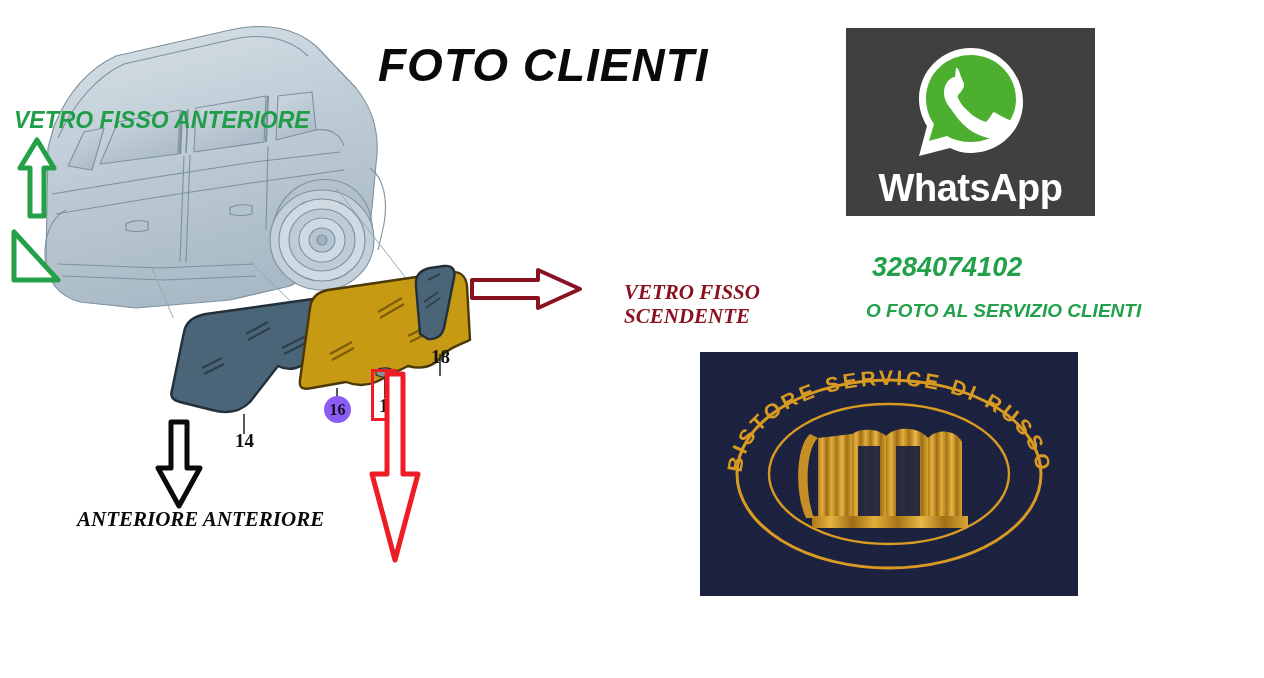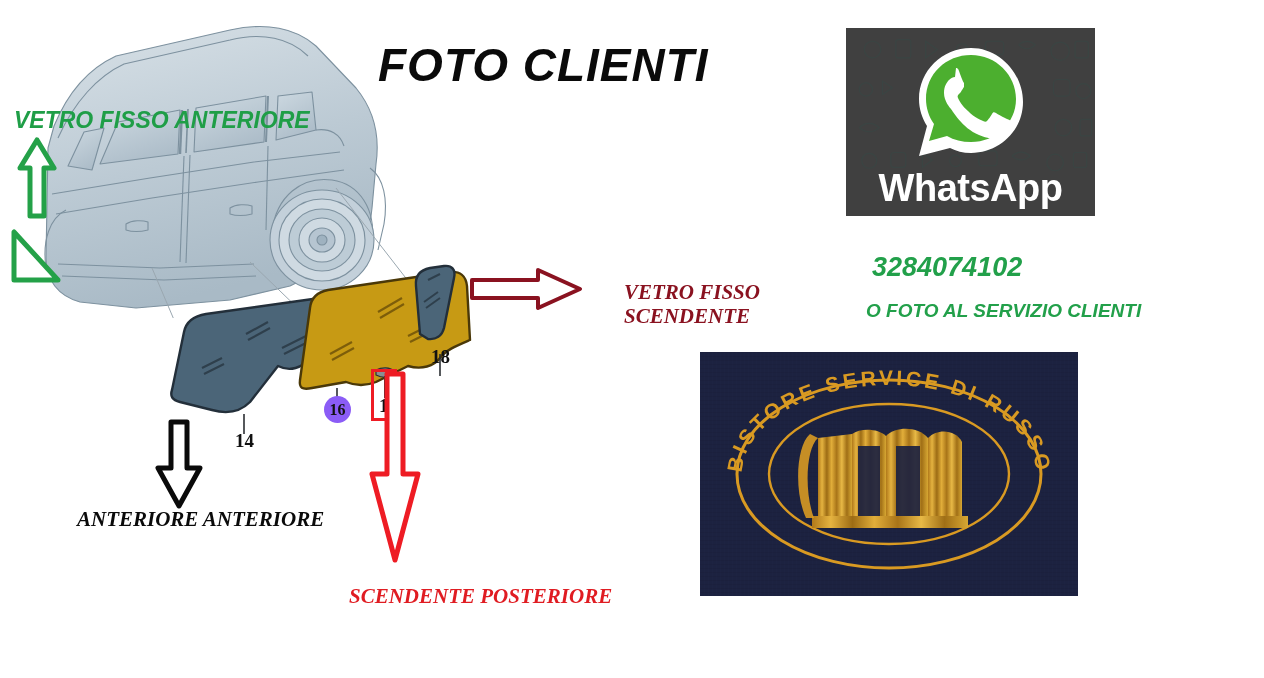--- a/index.html
+++ b/index.html
@@ -325,21 +325,20 @@
   </div>
 
   <svg class="abs" id="arrow-black" width="54" height="92" viewBox="0 0 54 92">
     <path d="M19,4 L35,4 L35,50 L48,50 L27,88 L6,50 L19,50 Z" fill="#ffffff" stroke="#0a0a0a" stroke-width="5" stroke-linejoin="round"></path>
   </svg>
   <div class="abs lbl" id="lbl-sa">ANTERIORE ANTERIORE</div>
 
   <svg class="abs" id="arrow-red" width="58" height="196" viewBox="0 0 58 196">
     <path d="M21,4 L37,4 L37,104 L52,104 L29,190 L6,104 L21,104 Z" fill="#ffffff" stroke="#ee1c24" stroke-width="5" stroke-linejoin="round"></path>
   </svg>
-  <div class="abs lbl" id="lbl-sp">SCENDENTE POSTERIORE</div>
 
   <div class="abs" id="wa-banner">
     <svg class="wa-texture" viewBox="0 0 300 188" preserveAspectRatio="none">
       <g stroke="#2e4f4a" stroke-width="1.4" fill="none">
         <circle cx="32" cy="26" r="10"></circle>
           <rect x="60" y="14" width="18" height="22" rx="3"></rect>
         <path d="M96,16 l14,10 -14,10 z"></path>
           <circle cx="140" cy="26" r="7"></circle>
         <rect x="168" y="16" width="22" height="16" rx="4"></rect>
         <path d="M208,20 q10,-8 20,0 q-10,10 -20,0"></path>

